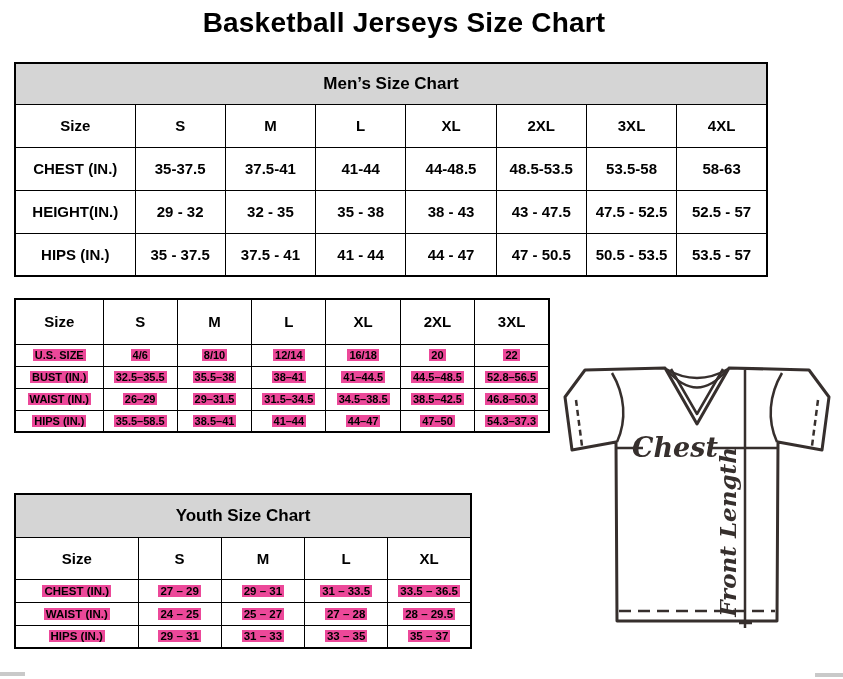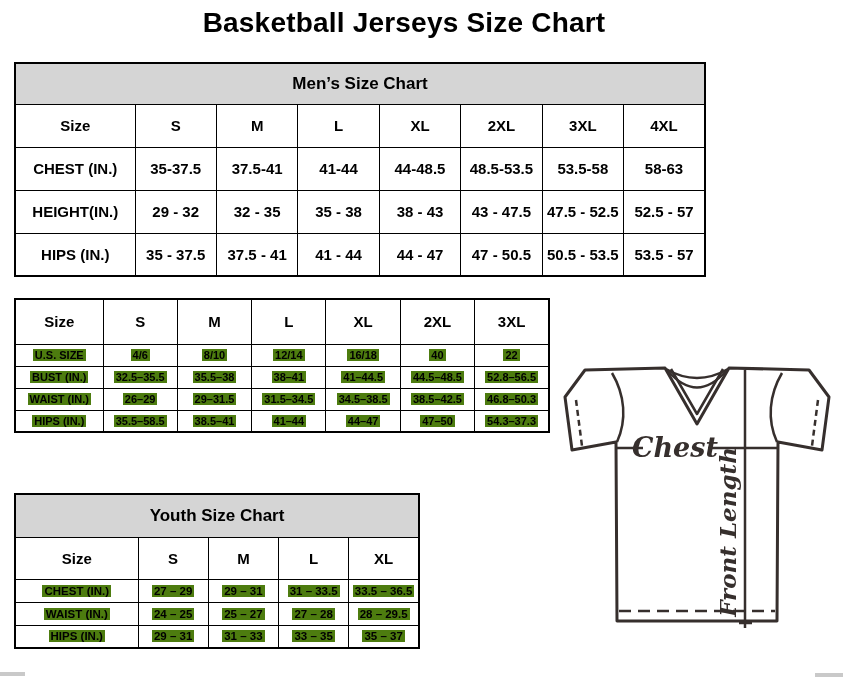--- a/index.html
+++ b/index.html
@@ -12,35 +12,35 @@
     position:absolute; top:7px; left:0; width:808px; text-align:center;
     font-size:28px; font-weight:bold; letter-spacing:0.2px;
   }
   table.sizes {
     position:absolute; border-collapse:collapse; table-layout:fixed;
     text-align:center; font-weight:bold; border:2px solid #000; background:#fff;
   }
   table.sizes th, table.sizes td { border:1px solid #000; vertical-align:middle; padding:0; }
   .band-cell { background:#d5d5d5; font-size:17px; height:41px; }
   
-  .mens { left:14px; top:62px; width:692px; }
+  .mens { left:14px; top:62px; width:754px; }
   .mens .head-row th { height:43px; font-size:15px; }
   .mens tbody td { height:43px; font-size:15px; }
   
   .womens { left:14px; top:298px; width:536px; }
   .womens .band-cell { height:40px; }
   .womens .head-row th { height:45px; font-size:15px; }
   .womens tbody td { height:22px; font-size:11px; }
   
-  .youth { left:14px; top:493px; width:406px; }
+  .youth { left:14px; top:493px; width:458px; }
   .youth .band-cell { height:43px; }
   .youth .head-row th { height:42px; font-size:15px; }
   .youth tbody td { height:23px; font-size:11.5px; }
   
-  .womens .hl, .youth .hl { background:#4d7c0f; padding:0 2px; }
+  .womens .hl, .youth .hl { background:#ec4899; padding:0 2px; }
   
   .jersey-wrap { position:absolute; left:555px; top:340px; width:288px; height:300px; }
   .jersey-wrap svg { display:block; width:288px; height:300px; }
   .measure-text {
     font-family:"DejaVu Serif", serif; font-style:italic; font-weight:bold;
     fill:#362f2d;
   }
   
   .graybar { position:absolute; height:4px; background:#c9c9c9; }
   .graybar.left  { left:0;     top:672px; width:25px; }
@@ -132,21 +132,21 @@
         <th>3XL</th>
       </tr>
   </thead>
   <tbody class="rows">
       <tr>
         <td><span class="hl">U.S. SIZE</span></td>
         <td><span class="hl">4/6</span></td>
         <td><span class="hl">8/10</span></td>
         <td><span class="hl">12/14</span></td>
         <td><span class="hl">16/18</span></td>
-        <td><span class="hl">40</span></td>
+        <td><span class="hl">20</span></td>
         <td><span class="hl">22</span></td>
       </tr>
       <tr>
         <td><span class="hl">BUST (IN.)</span></td>
         <td><span class="hl">32.5–35.5</span></td>
         <td><span class="hl">35.5–38</span></td>
         <td><span class="hl">38–41</span></td>
         <td><span class="hl">41–44.5</span></td>
         <td><span class="hl">44.5–48.5</span></td>
         <td><span class="hl">52.8–56.5</span></td>

